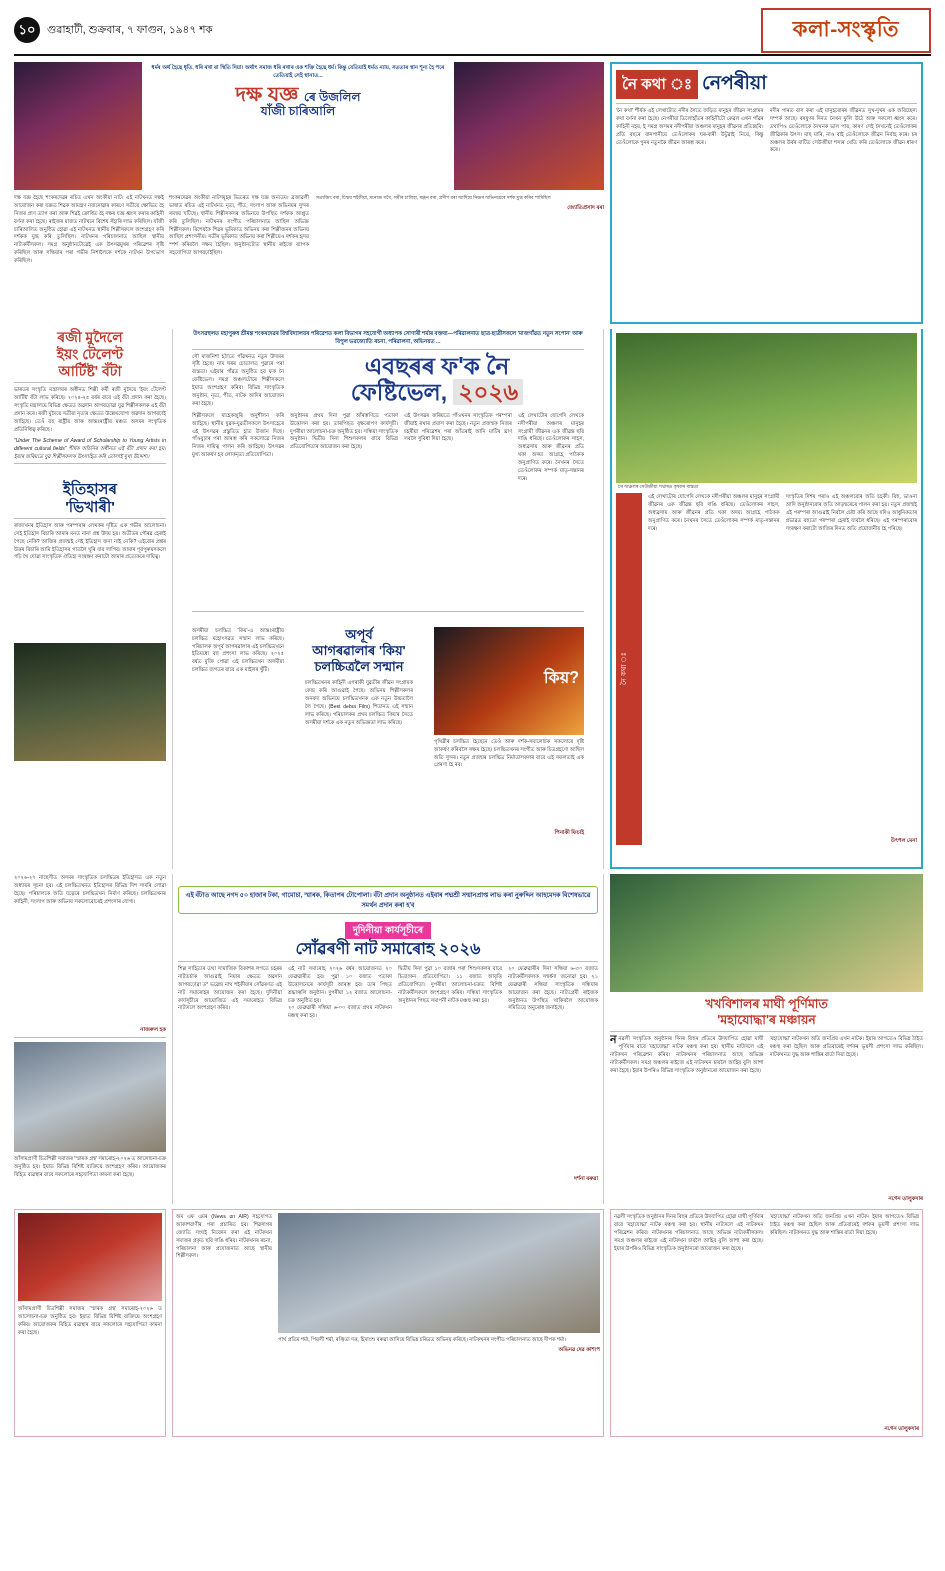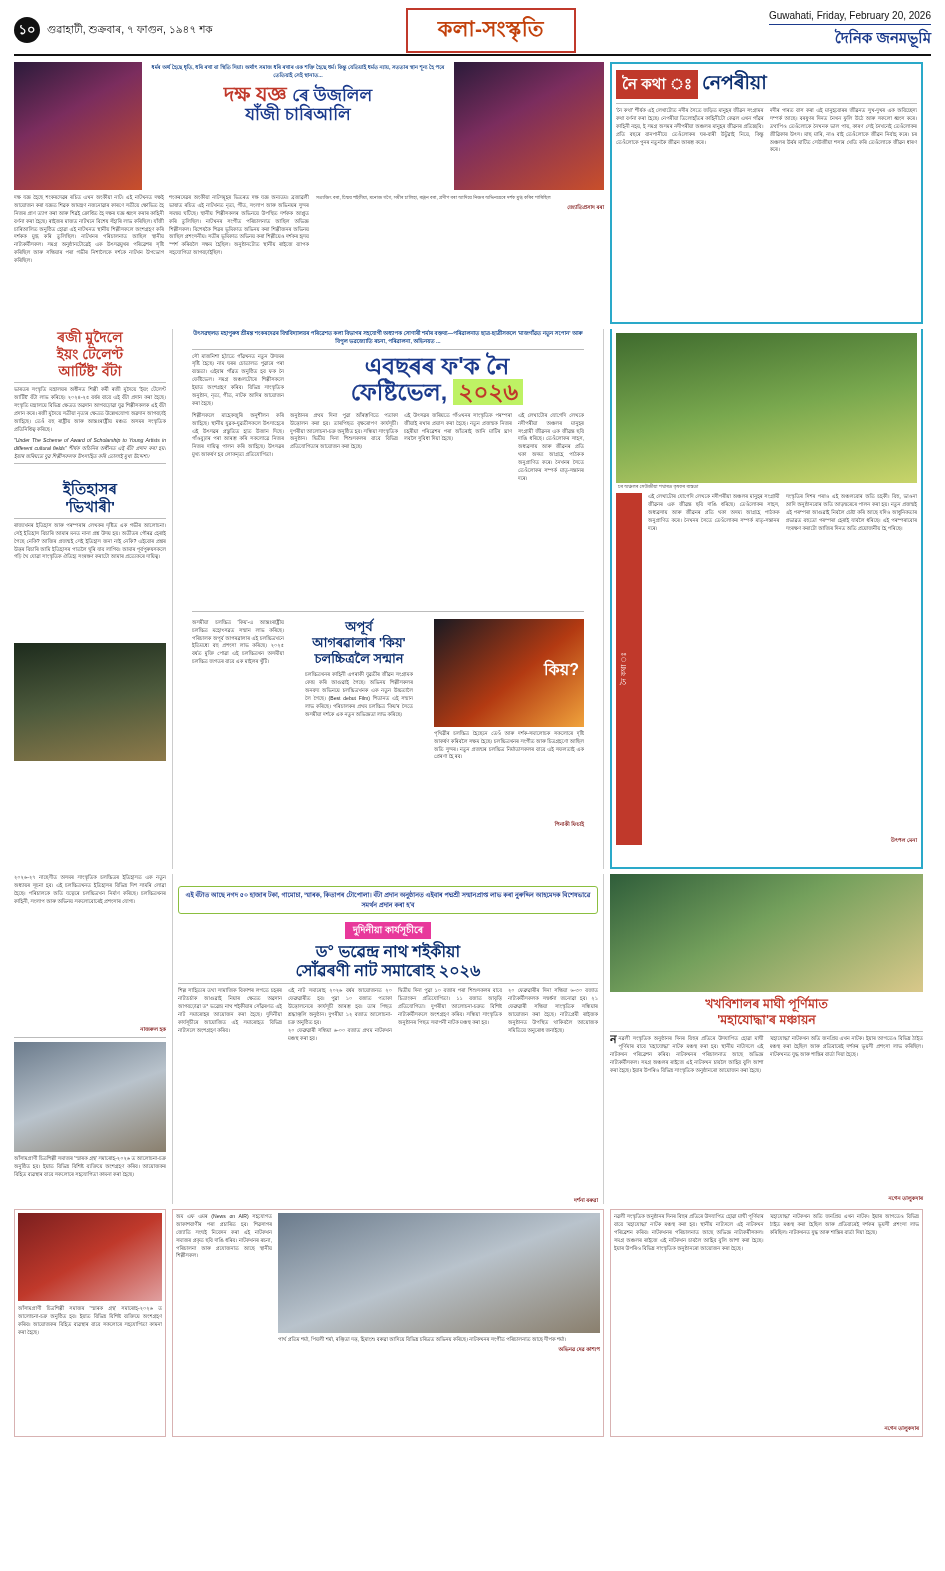--- a/index.html
+++ b/index.html
@@ -77,21 +77,21 @@
   .r1-right { width: 313px; border: 2px solid #2aa9c9; padding: 4px; }
   .dx-top { display: flex; gap: 5px; height: 128px; }
   .dx-photo1 { width: 128px; }
   .dx-mid { flex: 1; display: flex; flex-direction: column; }
   .dx-photo2 { width: 150px; }
   .dx-lead {
     font-size: 5.4px; line-height: 1.5; text-align: center; color: #0e3f86;
     font-weight: bold; padding: 1px 3px;
   }
   .dx-hl { font-size: 20px; text-align: center; line-height: 1.1; margin-top: 3px;}
-  .dx-hl .sub { font-size: 17px; }
+  .dx-hl .sub { font-size: 12px; }
   .dx-body { flex: 1; display: flex; gap: 5px; padding-top: 4px; }
 
   .nk-title1 {
     background: #c0392b; color: #fff; font-size: 15px; font-weight: bold;
     padding: 2px 6px; display: inline-block;
   }
   .nk-title2 { font-size: 19px; color: #0b2e6f; font-weight: bold; }
   .nk-title3 { font-size: 19px; color: #0b2e6f; font-weight: bold; text-align: center; display:block; margin-top:2px;}
 
   
@@ -99,21 +99,21 @@
   .r2-c1 { width: 152px; }
   .r2-c2 { width: 432px; border-left: 1px solid #ccc; border-right: 1px solid #ccc; padding: 0 19px; }
   .r2-c3 { width: 313px; border: 2px solid #2aa9c9; border-top: none; padding: 4px; }
   .rj-hl { font-size: 14px; line-height: 1.2; text-align: center; color: #c0392b; font-weight: bold; }
   .ith-hl { font-size: 15px; line-height: 1.15; text-align: center; color: #0b2e6f; font-weight: bold; }
   .fest-kicker {
     font-size: 5.5px; line-height: 1.5; text-align: center; color: #0e3f86; font-weight: bold;
     border-bottom: 1px solid #bbb; padding-bottom: 3px;
   }
   .fest-hl { font-size: 23px; line-height: 1.15; color: #1b3a8c; font-weight: bold; }
-  .fest-year { background: #bef264; color: #c0392b; padding: 0 5px; }
+  .fest-year { background: #e5e5e5; color: #c0392b; padding: 0 5px; }
   .kiy-hl { font-size: 13px; line-height: 1.25; color: #0b2e6f; font-weight: bold; text-align: center;}
 
   
   .row3 { display: flex; gap: 6px; margin-top: 5px; height: 330px; }
   .r3-c1 { width: 152px; }
   .r3-c2 { width: 432px; border-left: 1px solid #ccc; border-right:1px solid #ccc; padding: 12px 5px;}
   .r3-c3 { width: 313px; }
   .bat-banner {
     border: 1px solid #8bbf3f; border-radius: 3px; padding: 3px 5px;
     font-size: 6.4px; line-height: 1.55; text-align: center; color: #1b3a8c; font-weight: bold;
@@ -138,24 +138,20 @@
 <body>
 
 <div class="page">
 
   <div class="masthead">
     <div class="mast-left">
       <div class="page-num">১০</div>
       <div class="mast-date-as">গুৱাহাটী, শুক্ৰবাৰ, ৭ ফাগুন, ১৯৪৭ শক</div>
     </div>
     <div class="mast-center">কলা-সংস্কৃতি</div>
-    <div class="mast-right">
-      <div class="mast-date-en">Guwahati,  Friday, February 20, 2026</div>
-      <div class="mast-logo">দৈনিক জনমভূমি</div>
-    </div>
   </div>
 
   <div class="row1">
 
     <div class="r1-left">
       <div class="dx-top">
         <div class="photo stage dx-photo1"></div>
         <div class="dx-mid">
           <div class="dx-lead">ধৰ্মৰ অৰ্থ হৈছে ধৃতি, ধৰি ৰখা বা স্থিতি দিয়া। অৰ্থাৎ সমাজ ধৰি ৰখাৰ এক শক্তি হৈছে ধৰ্ম। কিন্তু যেতিয়াই ধৰ্মত ন্যায়, সততাৰ স্থান শূন্য হৈ পৰে তেতিয়াই সেই স্থানাত...</div>
           <div class="dx-hl hl-wrap">
@@ -219,21 +215,21 @@
         </div>
       </div>
       <div class="cols" style="margin-top:4px; height:196px;">
         <div class="body-text" style="width:92px">শিল্পীসকলে মাহেকজুৰি অনুশীলন কৰি আহিছে। স্থানীয় যুৱক-যুৱতীসকলে উৎসাহেৰে এই উৎসৱৰ প্ৰস্তুতিত হাত উজান দিছে। গাঁওবুঢ়াৰ পৰা আৰম্ভ কৰি সকলোৱে নিজৰ নিজৰ দায়িত্ব পালন কৰি আহিছে। উৎসৱৰ মুখ্য আকৰ্ষণ হব লোকনৃত্য প্ৰতিযোগিতা।</div>
         <div class="body-text" style="width:108px">অনুষ্ঠানৰ প্ৰথম দিনা পুৱা আঁৰম্ভণিতে পতাকা উত্তোলন কৰা হব। তাৰপিছত বৃক্ষৰোপণ কাৰ্যসূচী। দুপৰীয়া আলোচনা-চক্ৰ অনুষ্ঠিত হব। সন্ধিয়া সাংস্কৃতিক অনুষ্ঠান। দ্বিতীয় দিনা শিশুসকলৰ বাবে বিভিন্ন প্ৰতিযোগিতাৰ আয়োজন কৰা হৈছে।</div>
         <div class="body-text" style="width:108px">এই উৎসৱৰ জৰিয়তে গাঁওখনৰ সাংস্কৃতিক পৰম্পৰা জীয়াই ৰখাৰ প্ৰয়াস কৰা হৈছে। নতুন প্ৰজন্মক নিজৰ চহৰীয়া পৰিৱেশৰ পৰা আঁতৰাই আনি মাটিৰ ঘ্ৰাণ লবলৈ সুবিধা দিয়া হৈছে।</div>
         <div class="body-text" style="flex:1">এই লেখাটোৰ যোগেদি লেখকে নদীপৰীয়া অঞ্চলৰ মানুহৰ সংগ্ৰামী জীৱনৰ এক জীৱন্ত ছবি দাঙি ধৰিছে। তেওঁলোকৰ সাহস, অধ্যৱসায় আৰু জীৱনৰ প্ৰতি থকা অদম্য আগ্ৰহে পাঠকক অনুপ্ৰাণিত কৰে। নৈখনৰ সৈতে তেওঁলোকৰ সম্পৰ্ক মাতৃ-সন্তানৰ দৰে।</div>
       </div>
       <hr class="thin">
 
-      <div class="cols" style="margin-top:7px; height:210px;gap:21px;">
+      <div class="cols" style="margin-top:15px; height:210px;gap:21px;">
         <div class="body-text" style="width:92px">অসমীয়া চলচ্চিত্ৰ 'কিয়'-এ আন্তঃৰাষ্ট্ৰীয় চলচ্চিত্ৰ মহোৎসৱত সন্মান লাভ কৰিছে। পৰিচালক অপূৰ্ব আগৰৱালাৰ এই চলচ্চিত্ৰখনে ইতিমধ্যে বহু প্ৰশংসা লাভ কৰিছে। ২০২৫ বৰ্ষত মুক্তি পোৱা এই চলচ্চিত্ৰখন অসমীয়া চলচ্চিত্ৰ জগতৰ বাবে এক মাইলৰ খুঁটি।</div>
         <div style="width:108px;">
           <div class="kiy-hl" style="white-space:pre-line">অপূৰ্ব
 আগৰৱালাৰ 'কিয়'
 চলচ্চিত্ৰলৈ সন্মান</div>
           <div class="body-text" style="margin-top:4px">চলচ্চিত্ৰখনৰ কাহিনী এগৰাকী যুৱতীৰ জীৱন সংগ্ৰামক কেন্দ্ৰ কৰি আগুৱাই গৈছে। অভিনয় শিল্পীসকলৰ অনবদ্য অভিনয়ে চলচ্চিত্ৰখনক এক নতুন উচ্চতালৈ লৈ গৈছে। (Best debut Film) শিতানত এই সন্মান লাভ কৰিছে। পৰিচালকৰ প্ৰথম চলচ্চিত্ৰ 'কিয়'ৰ সৈতে অসমীয়া দৰ্শকে এক নতুন অভিজ্ঞতা লাভ কৰিছে।</div>
         </div>
         <div style="flex:1; display:flex; flex-direction:column;">
           <div class="photo fire" style="height:108px; position:relative">
             <div style="position:absolute;right:5px;top:38px;color:#fff;font-size:16px;font-weight:bold;">কিয়?</div>
@@ -265,21 +261,20 @@
       <div class="byline">নাজৰুল হক</div>
       <hr class="thin">
       <div class="photo group" style="height:110px; margin-top:4px"></div>
       <div class="body-text" style="margin-top:3px">আঁসামপ্ৰাণী চিত্ৰশিল্পী সমাজৰ 'স্মাৰক গ্ৰন্থ' সমাৰোহ-২০২৬ ত আলোচনা-চক্ৰ অনুষ্ঠিত হব। ইয়াত বিভিন্ন বিশিষ্ট ব্যক্তিয়ে অংশগ্ৰহণ কৰিব। আয়োজকৰ বিহিত ব্যৱস্থাৰ বাবে সকলোৰে সহযোগিতা কামনা কৰা হৈছে।</div>
     </div>
 
     <div class="r3-c2">
       <div class="bat-banner">এই বঁটাত আছে নগদ ৫০ হাজাৰ টকা, গামোচা, স্মাৰক, কিতাপৰ টোপোলা। বঁটা প্ৰদান অনুষ্ঠানত এইবাৰ পদ্মশ্ৰী সন্মানপ্ৰাপ্ত লাভ কৰা নুৰুদ্দিন আহমেদক বিশেষভাৱে সমৰ্থন প্ৰদান কৰা হ'ব</div>
       <div style="text-align:center; margin-top:5px">
         <span class="two-day">দুদিনীয়া কাৰ্যসূচীৰে</span>
-        <div class="nat-hl" style="margin-top:3px">ড° ভৱেন্দ্ৰ নাথ শইকীয়া</div>
         <div class="nat-hl">সোঁৱৰণী নাট সমাৰোহ ২০২৬</div>
       </div>
       <hr class="thin">
       <div class="cols" style="height:218px">
         <div class="body-text" style="width:104px">শিল্প সাহিত্যৰ তথা সামাজিক বিকাশৰ লগতে চহৰৰ নাট্যচৰ্চাক আগুৱাই নিয়াৰ ক্ষেত্ৰত অৱদান আগবঢ়োৱা ড° ভৱেন্দ্ৰ নাথ শইকীয়াৰ সোঁৱৰণত এই নাট সমাৰোহৰ আয়োজন কৰা হৈছে। দুদিনীয়া কাৰ্যসূচীৰে আয়োজিত এই সমাৰোহত বিভিন্ন নাট্যদলে অংশগ্ৰহণ কৰিব।</div>
         <div class="body-text" style="width:104px; white-space:pre-line">এই নাট সমাৰোহ ২০২৬ বৰ্ষৰ আয়োজনত ২০ ফেব্ৰুৱাৰীত হব। পুৱা ১০ বজাত পতাকা উত্তোলনেৰে কাৰ্যসূচী আৰম্ভ হব। তাৰ পিছত শ্ৰদ্ধাঞ্জলি অনুষ্ঠান। দুপৰীয়া ১২ বজাত আলোচনা-চক্ৰ অনুষ্ঠিত হব।
 ২০ ফেব্ৰুৱাৰী সন্ধিয়া ৬-০০ বজাত প্ৰথম নাটকখন মঞ্চস্থ কৰা হব।</div>
         <div class="body-text" style="width:104px">দ্বিতীয় দিনা পুৱা ১০ বজাৰ পৰা শিশুসকলৰ বাবে চিত্ৰাংকন প্ৰতিযোগিতা। ১১ বজাত আবৃত্তি প্ৰতিযোগিতা। দুপৰীয়া আলোচনা-চক্ৰত বিশিষ্ট নাট্যকৰ্মীসকলে অংশগ্ৰহণ কৰিব। সন্ধিয়া সাংস্কৃতিক অনুষ্ঠানৰ পিছত সমাপনী নাটক মঞ্চস্থ কৰা হব।</div>
         <div style="flex:1; display:flex; flex-direction:column;">
           <div class="body-text" style="flex:1">২০ ফেব্ৰুৱাৰীৰ দিনা সন্ধিয়া ৬-৩০ বজাত নাট্যকৰ্মীসকলক সম্বৰ্ধনা জনোৱা হব। ২১ ফেব্ৰুৱাৰী সন্ধিয়া সাংস্কৃতিক সন্ধিয়াৰ আয়োজন কৰা হৈছে। নাট্যপ্ৰেমী ৰাইজক অনুষ্ঠানত উপস্থিত থাকিবলৈ আয়োজক সমিতিয়ে অনুৰোধ জনাইছে।</div>

